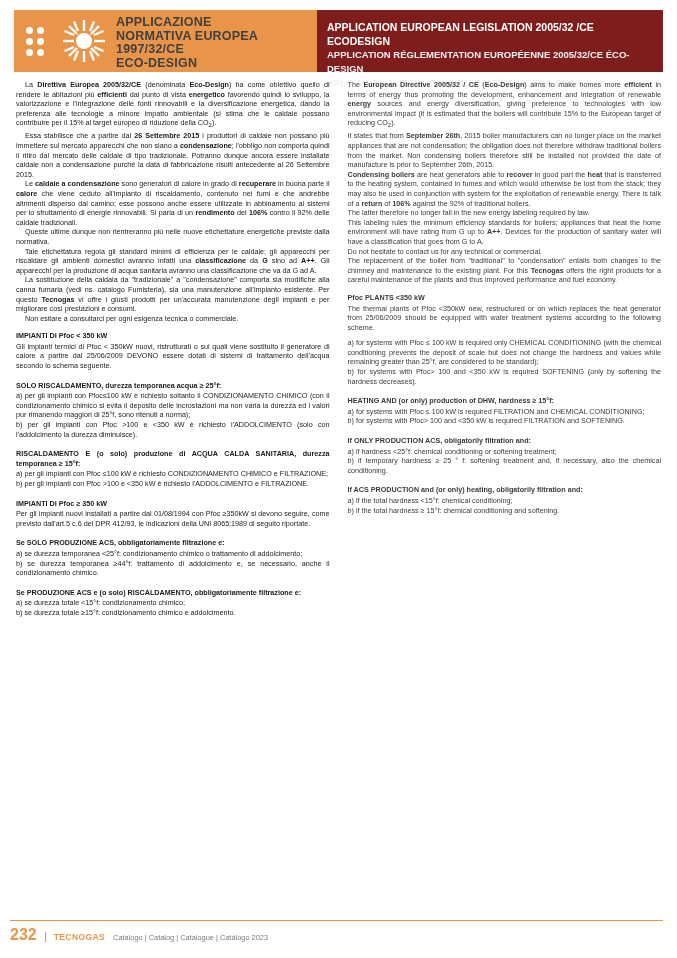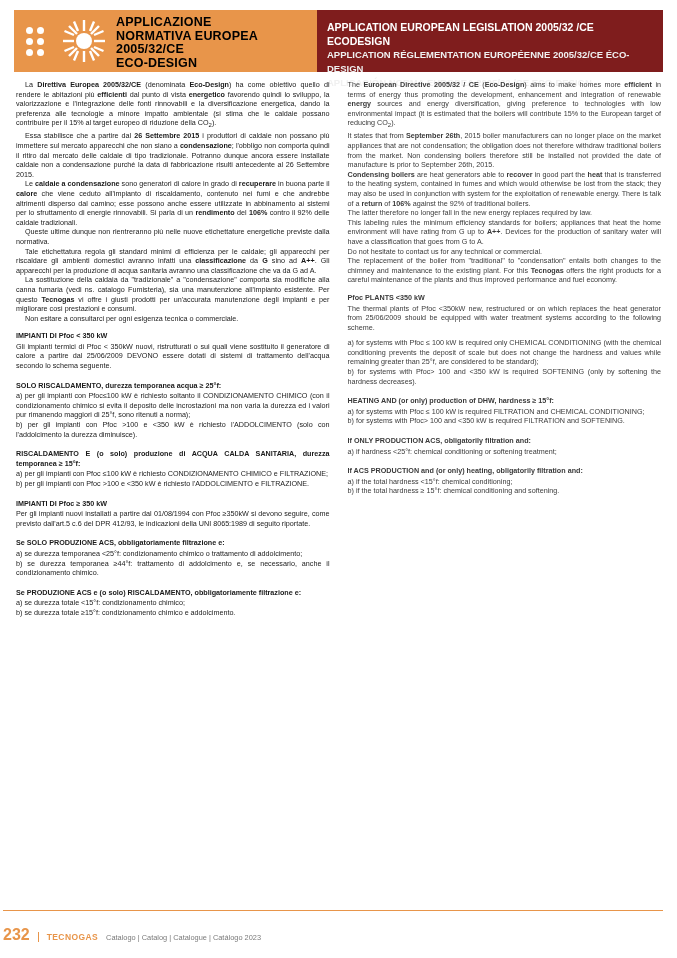--- a/index.html
+++ b/index.html
@@ -50,21 +50,21 @@
   .hdr-sun {
     width: 56px;
     background: #e8954a;
     display: flex;
     align-items: center;
     justify-content: center;
   }
   .hdr-it {
     flex: 0 0 205px;
     background: #e8954a;
-    color: #000000;
+    color: #404040;
     padding: 6px 8px 4px 4px;
     box-sizing: border-box;
   }
   .hdr-it div {
     font-size: 12.5px;
     font-weight: bold;
     line-height: 13.5px;
     letter-spacing: .2px;
   }
   .hdr-en {
@@ -111,25 +111,25 @@
   .sec-head {
     font-weight: bold;
     margin-top: 10px;
     margin-bottom: 1px;
   }
   .sec-head.first { margin-top: 8px; }
   .blk { margin-bottom: 6px; }
   
   .footer {
     position: absolute;
-    left: 3px;
+    left: 10px;
     right: 14px;
     bottom: 14px;
     border-top: 1px solid #e8954a;
-    padding-top: 15px;
+    padding-top: 5px;
     display: flex;
     align-items: baseline;
   }
   .pg-num {
     color: #e8954a;
     font-size: 16px;
     font-weight: bold;
     margin-right: 8px;
   }
   .brand {
@@ -183,21 +183,21 @@
             <line x1="33" y1="29" x2="42.5" y2="33"></line>
             <line x1="3.5" y1="33" x2="13" y2="29"></line>
             <line x1="33" y1="17" x2="42.5" y2="13"></line>
           </g>
         </g>
       </svg>
     </div>
     <div class="hdr-it">
       <div>APPLICAZIONE</div>
       <div>NORMATIVA EUROPEA</div>
-      <div>2005/32/CE</div>
+      <div>1997/32/CE</div>
       <div>ECO-DESIGN</div>
     </div>
     <div class="hdr-en">
       <div class="l1">APPLICATION EUROPEAN LEGISLATION 2005/32 /CE ECODESIGN</div>
       <div class="l2">APPLICATION RÉGLEMENTATION EUROPÉENNE 2005/32/CE ÉCO-DESIGN</div>
       <div class="l3">APLICACIÓN NORMA EUROPEA 2005/32 /CE ECO-DESIGN</div>
     </div>
   </div>
 
   <div class="columns">
@@ -242,21 +242,21 @@
             <p>b) se durezza totale ≥15°f: condizionamento chimico e addolcimento.</p>
           </div>
         </div>
     </div>
 
     <div class="col right">
       <div>
         <p>The <b>European Directive 2005/32 / CE</b> (<b>Eco-Design</b>) aims to make homes more <b>efficient</b> in terms of energy thus promoting the development, enhancement and integration of renewable <b>energy</b> sources and energy diversification, giving preference to technologies with low environmental impact (it is estimated that the boilers will contribute 15% to the European target of reducing CO<sub>2</sub>).</p>
         <p>It states that from <b>September 26th</b>, 2015 boiler manufacturers can no longer place on the market appliances that are not condensation; the obligation does not therefore withdraw traditional boilers from the market. Non condensing boilers therefore still be installed not provided the date of manufacture is prior to September 26th, 2015.</p>
         <p><b>Condensing boilers</b> are heat generators able to <b>recover</b> in good part the <b>heat</b> that is transferred to the heating system, contained in fumes and which would otherwise be lost from the stack; they may also be used in conjunction with system for the exploitation of renewable energy. There is talk of a <b>return</b> of <b>106%</b> against the 92% of traditional boilers.</p>
-        <p>The latter therefore no longer fall in the new energy replaces required by law.</p>
+        <p>The latter therefore no longer fall in the new energy labeling required by law.</p>
         <p>This labeling rules the minimum efficiency standards for boilers; appliances that heat the home environment will have  rating from G up to <b>A++</b>. Devices for the production of sanitary water will have a classification that goes from G to A.</p>
         <p>Do not hesitate to contact us for any technical or commercial.</p>
         <p>The replacement of the boiler from "traditional" to "condensation" entails both changes to the chimney and maintenance to the existing plant. For this <b>Tecnogas</b> offers the right products for a careful maintenance of the plants and thus improved performance and fuel economy.</p>
       </div>
       <div>
           <div class="blk">
             <p class="sec-head first">Pfoc PLANTS &lt;350 kW</p>
             <p>The thermal plants of Pfoc &lt;350kW new, restructured or on which replaces the heat generator from 25/06/2009 should be equipped with water treatment systems according to the following scheme.</p>
           </div>
           <div class="blk">
@@ -264,20 +264,21 @@
             <p>b) for systems with Pfoc&gt; 100 and &lt;350 kW is required SOFTENING (only by softening the hardness decreases).</p>
           </div>
           <div class="blk">
             <p class="sec-head">HEATING AND (or only) production of DHW, hardness ≥ 15°f:</p>
             <p>a) for systems with Pfoc ≤ 100 kW is required FILTRATION and CHEMICAL CONDITIONING;</p>
             <p>b) for systems with Pfoc&gt; 100 and &lt;350 kW is required FILTRATION and SOFTENING.</p>
           </div>
           <div class="blk">
             <p class="sec-head">If ONLY PRODUCTION ACS, obligatorily filtration and:</p>
             <p>a) if hardness &lt;25°f: chemical conditioning or softening treatment;</p>
+            <p>b) if temporary hardness ≥ 25 ° f: softening treatment and, if necessary, also the chemical conditioning.</p>
           </div>
           <div class="blk">
             <p class="sec-head">If ACS PRODUCTION and (or only) heating, obligatorily filtration and:</p>
             <p>a) if the total hardness &lt;15°f: chemical conditioning;</p>
             <p>b) if the total hardness ≥ 15°f: chemical conditioning and softening.</p>
           </div>
         </div>
     </div>
 
   </div>

